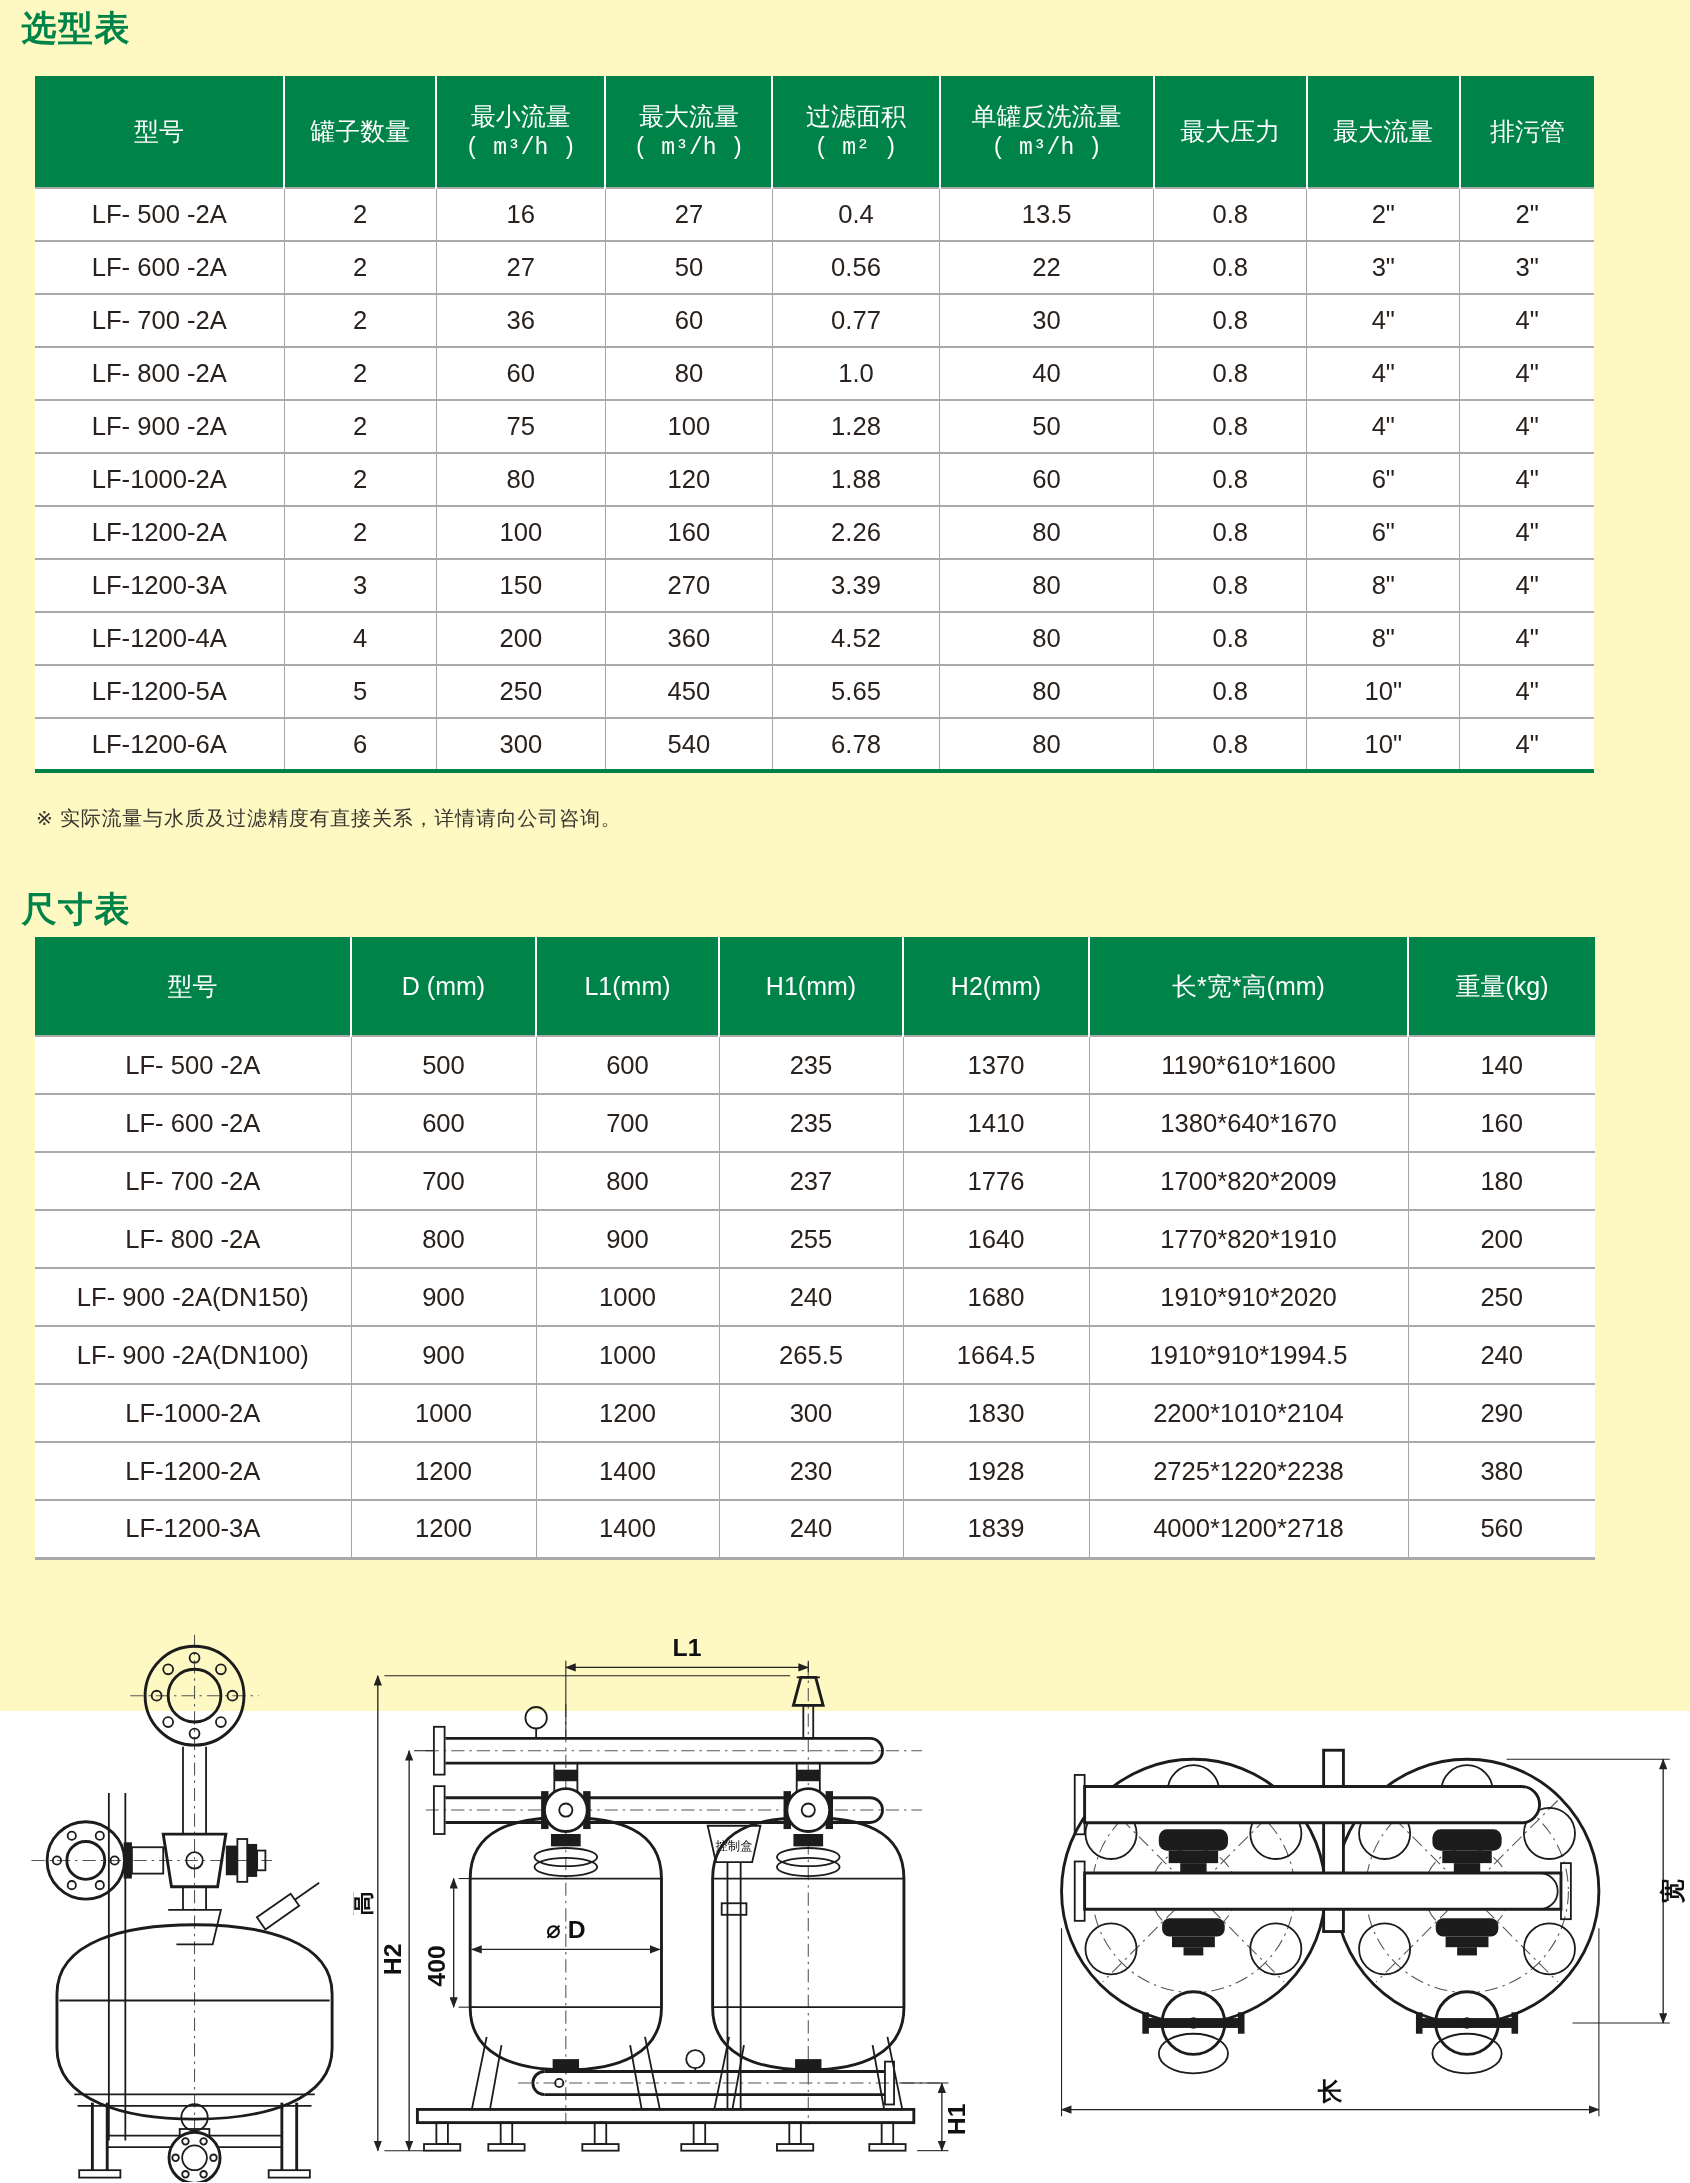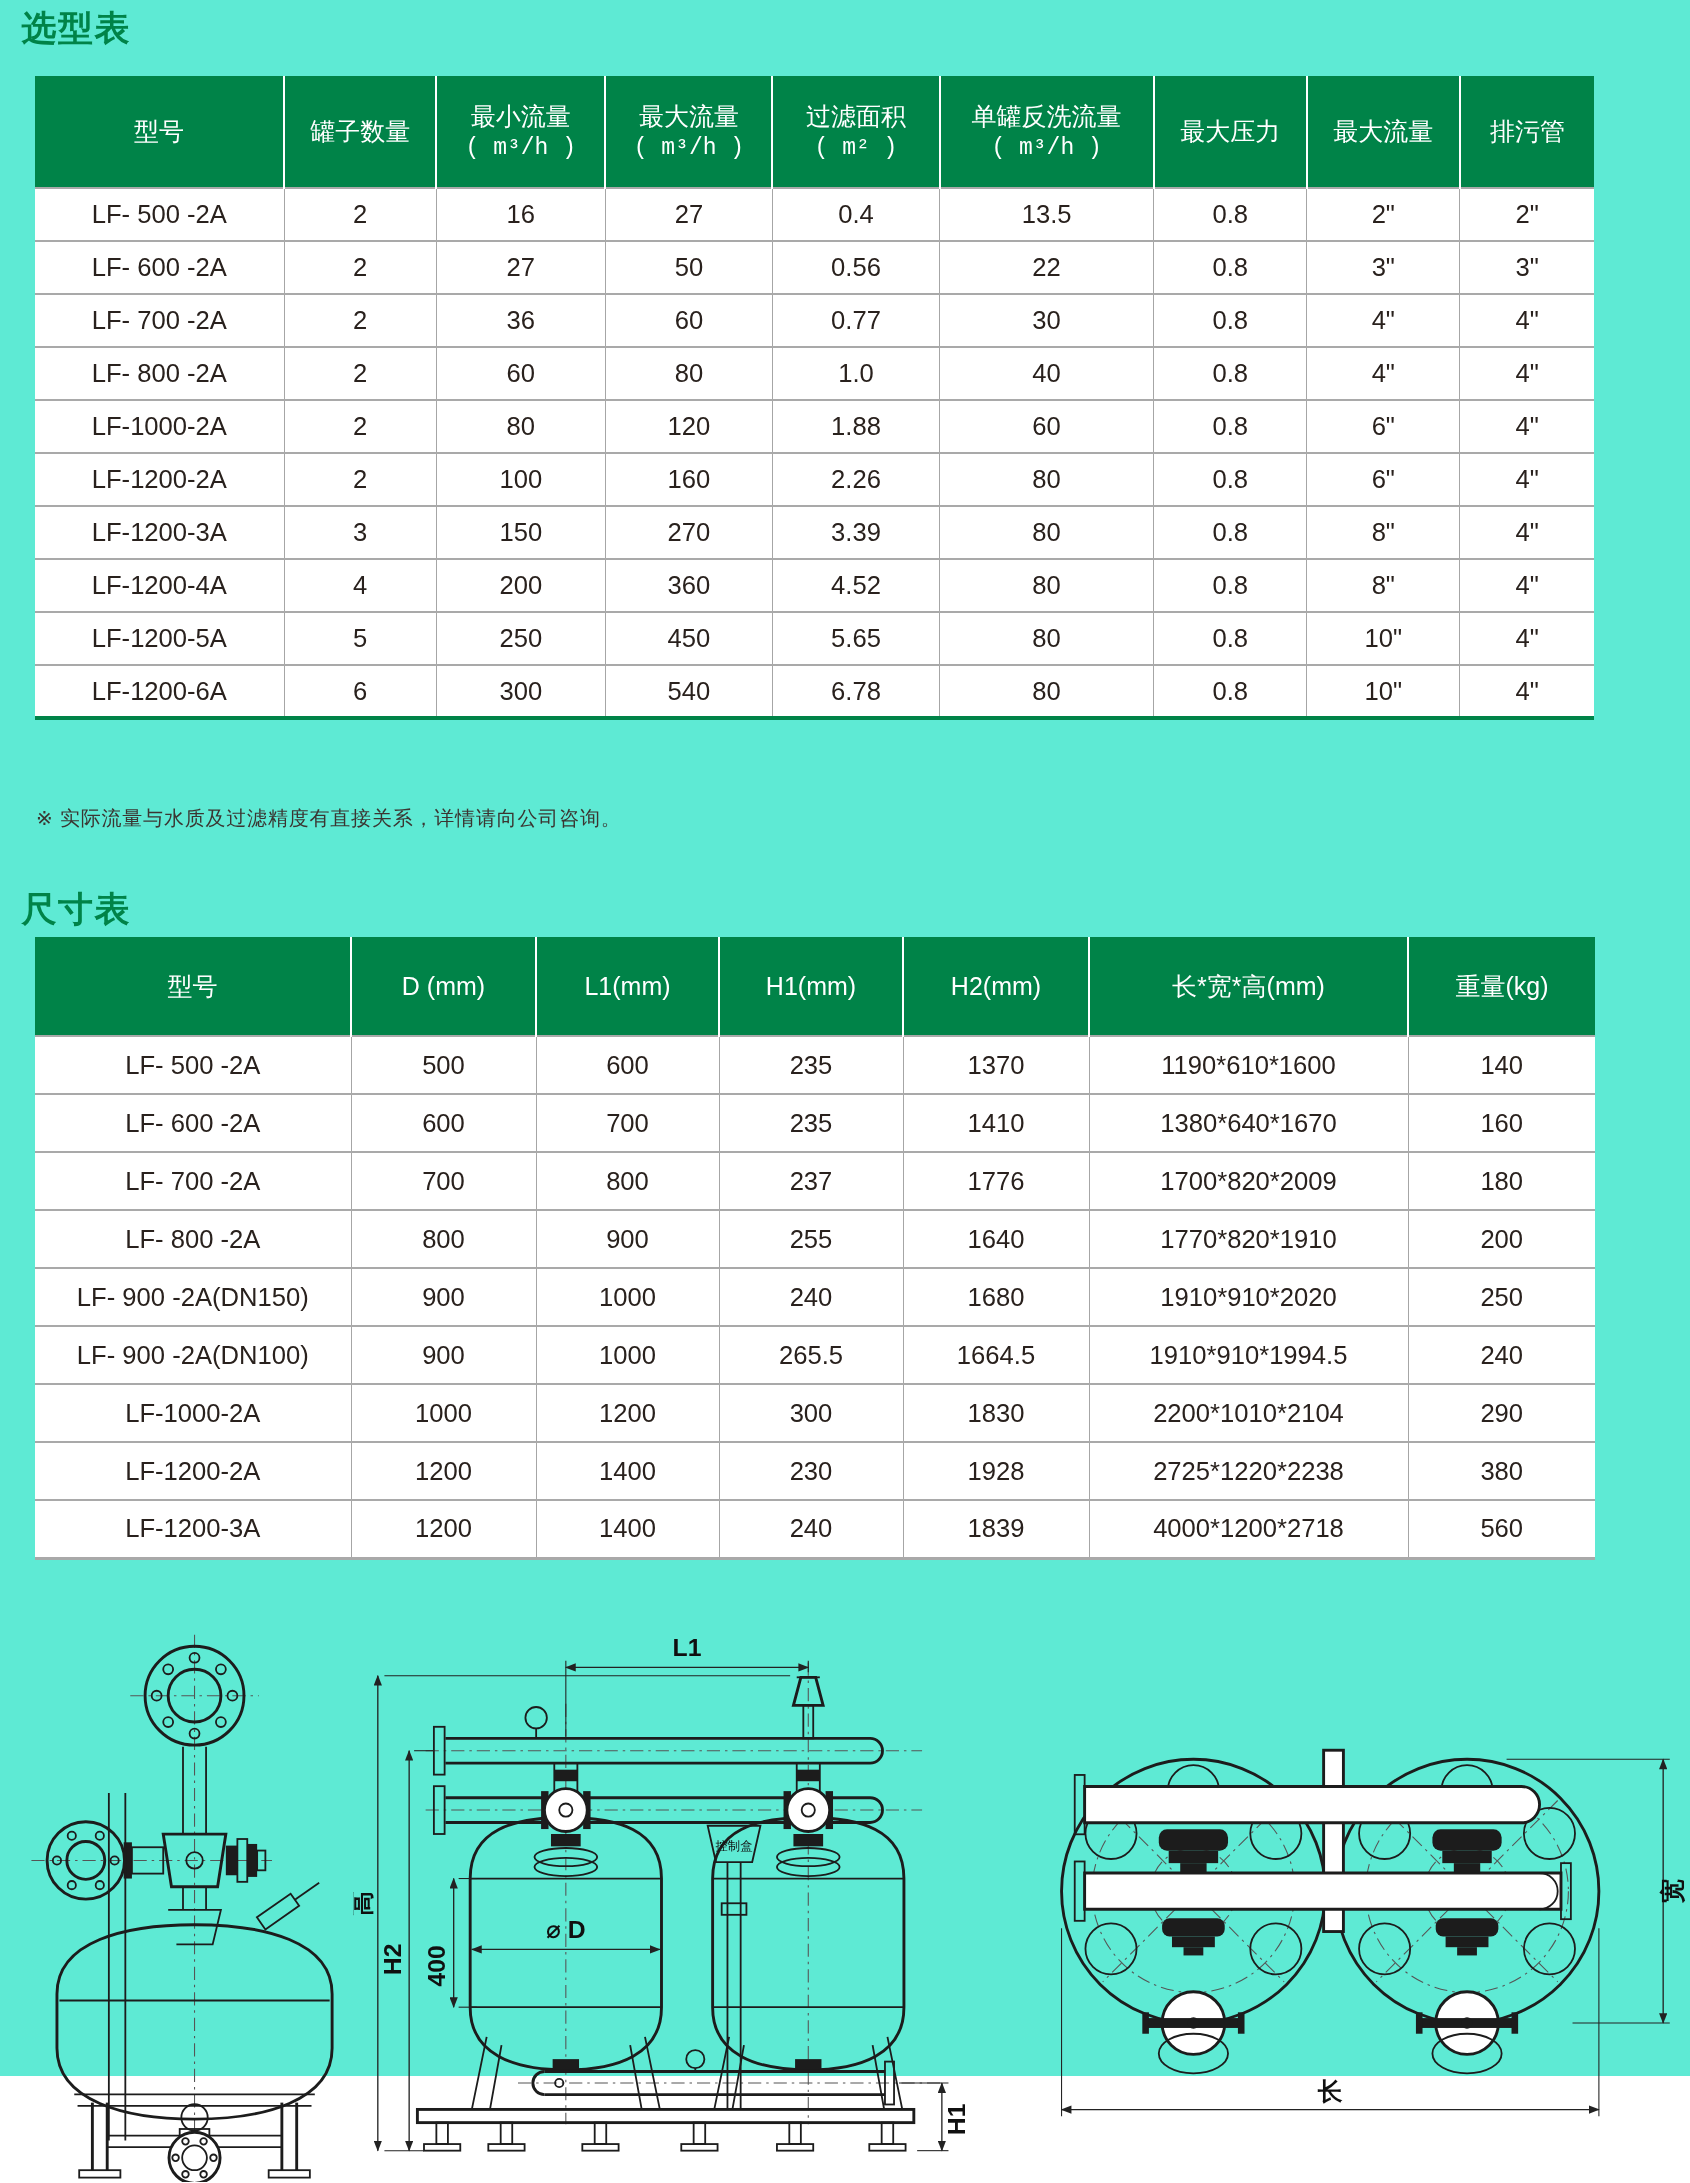--- a/index.html
+++ b/index.html
@@ -1,18 +1,18 @@
 <!DOCTYPE html>
 <html style="--green: #008348;font-size:13px"><head>
 <meta charset="utf-8">
 <style>
   :root{ --green:#008348; --gridv:#a6a6a6; --gridh:#a9a9a9; --ink:#29211d; --line:#1c1c1c; }
   html,body{margin:0;padding:0;background:#fff;}
   body{width:1690px;height:2183px;font-family:"Liberation Sans","DejaVu Sans",sans-serif;position:relative;overflow:hidden;}
-  #page{position:relative;width:1690px;height:2076px;background:#5eead4;}
+  #page{position:relative;width:1690px;height:1711px;background:#fef9c3;}
   .section-title{position:absolute;color:var(--green);font-weight:bold;font-size:35px;letter-spacing:1.6px;}
   #title1{left:21.4px;top:5px;}
   #title2{left:21.4px;top:862px;margin-top:24px;}
   #note{position:absolute;left:36px;top:805px;font-size:20px;color:#3b3531;letter-spacing:0.8px;}
   table{position:absolute;left:35px;border-collapse:collapse;table-layout:fixed;width:1559px;}
   #table1{top:76px;}
   #table2{top:937px;}
   thead th{background:var(--green);color:#fff;font-weight:normal;text-align:center;vertical-align:middle;
            border-right:2.5px solid #fff;padding:0;}
   thead th:last-child{border-right:none;}
@@ -135,20 +135,31 @@
           <td>2</td>
           <td>60</td>
           <td>80</td>
           <td>1.0</td>
           <td>40</td>
           <td>0.8</td>
           <td>4"</td>
           <td>4"</td>
         </tr>
         <tr>
+          <td>LF- 900 -2A</td>
+          <td>2</td>
+          <td>75</td>
+          <td>100</td>
+          <td>1.28</td>
+          <td>50</td>
+          <td>0.8</td>
+          <td>4"</td>
+          <td>4"</td>
+        </tr>
+        <tr>
           <td>LF-1000-2A</td>
           <td>2</td>
           <td>80</td>
           <td>120</td>
           <td>1.88</td>
           <td>60</td>
           <td>0.8</td>
           <td>6"</td>
           <td>4"</td>
         </tr>

